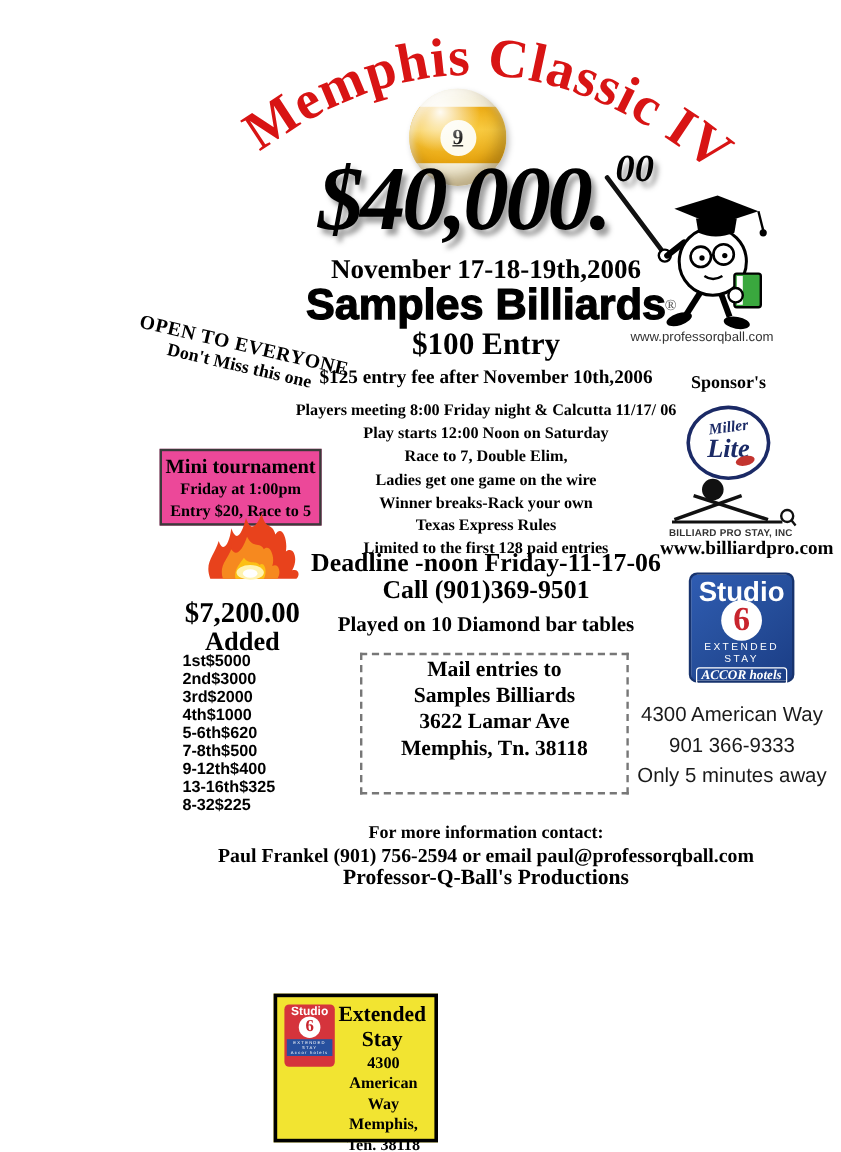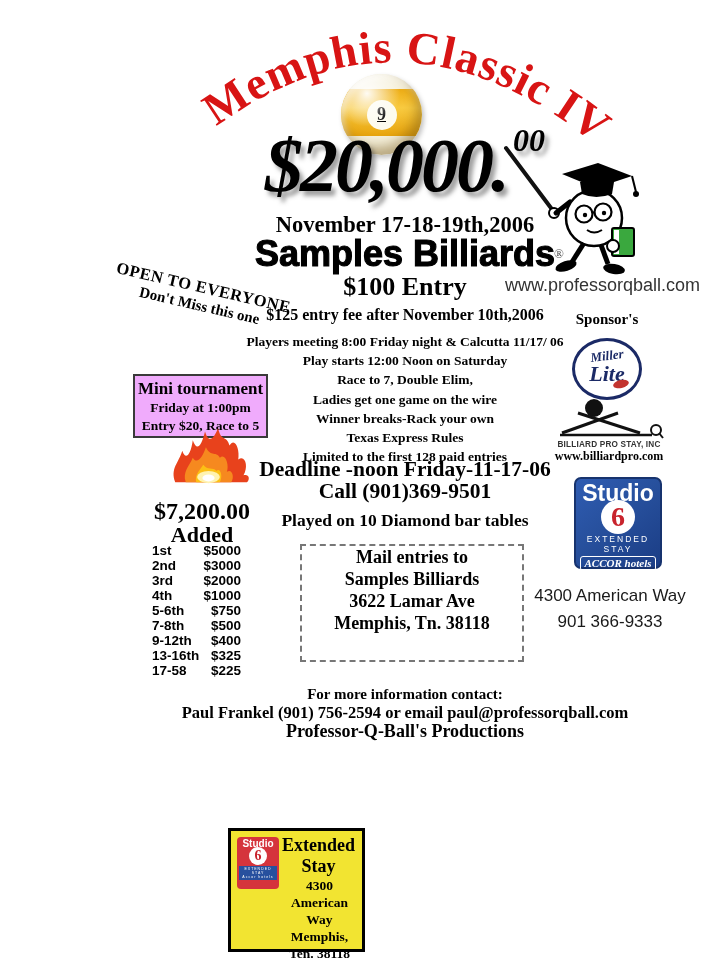--- a/index.html
+++ b/index.html
@@ -27,25 +27,25 @@
       background:radial-gradient(circle at 32% 24%,rgba(255,255,255,.95) 0%,rgba(255,255,255,0) 40%);
       box-shadow:inset -5px -8px 12px rgba(110,80,15,.45),inset 3px 4px 6px rgba(255,255,255,.65);}
 
   
   .open-banner{transform:rotate(13deg);transform-origin:left top;text-align:center;}
   .open-banner .l1{font:bold 16.5px "Liberation Serif",serif;letter-spacing:.5px;}
   .open-banner .l2{font:bold 15px "Liberation Serif",serif;}
 
   .rule-line{font:bold 13.5px "Liberation Serif",serif;line-height:19.2px;}
 
-  .minibox{border:2px solid #3a3a3a;background:#f0abfc;text-align:center;}
+  .minibox{border:2px solid #3a3a3a;background:#ec4899;text-align:center;}
   .minibox .t{font:bold 17px "Liberation Serif",serif;margin-top:3px;}
   .minibox .l{font:bold 13.5px "Liberation Serif",serif;line-height:17.5px;}
 
-  .payout-row{display:flex;justify-content:space-between;
+  .payout-row{display:flex;
               font:bold 13.5px "Liberation Sans",sans-serif;line-height:15px;}
 
   .mailbox{border:2px dashed #777;text-align:center;}
   .mailbox .l1{font:bold 18px "Liberation Serif",serif;margin-top:6px;}
   .mailbox .l{font:bold 18px "Liberation Serif",serif;line-height:22px;}
 
   .hotel-line{font:17px "Liberation Sans",sans-serif;line-height:25.5px;color:#1a1a1a;text-align:center;}
 
   
   .miller-oval{position:relative;width:100%;height:100%;background:#fff;border:3px solid #1b2a66;
@@ -94,21 +94,21 @@
 
   <div class="abs ball" style="left:341px;top:74px;width:81px;height:81px">
     <div class="stripe"></div>
     <div class="numc">
       <span>9</span>
     </div>
     <div class="gloss"></div>
   </div>
 
   <div class="abs c prize" style="left:105px;top:124px;width:600px">
-    <span>$20,000.</span><span class="cents">00</span>
+    <span>$40,000.</span><span class="cents">00</span>
   </div>
 
   <div class="abs c sb" style="left:105px;top:212px;width:600px;font-size:22.5px">November 17-18-19th,2006</div>
   <div class="abs c heavy" style="left:105px;top:233px;width:600px;font-size:36px">Samples Billiards</div>
   <div class="abs c sb" style="left:105px;top:272px;width:600px;font-size:26px">$100 Entry</div>
   <div class="abs c sb" style="left:105px;top:306px;width:600px;font-size:16px">$125 entry fee after November 10th,2006</div>
 
   <div class="abs open-banner" style="left:118px;top:258px;width:180px">
     <div class="l1">OPEN TO EVERYONE</div>
     <div class="l2">Don't Miss this one</div>
@@ -156,36 +156,36 @@
       <div class="payout-row">
         <span>3rd</span>
         <span>$2000</span>
       </div>
       <div class="payout-row">
         <span>4th</span>
         <span>$1000</span>
       </div>
       <div class="payout-row">
         <span>5-6th</span>
-        <span>$750</span>
+        <span>$620</span>
       </div>
       <div class="payout-row">
         <span>7-8th</span>
         <span>$500</span>
       </div>
       <div class="payout-row">
         <span>9-12th</span>
         <span>$400</span>
       </div>
       <div class="payout-row">
         <span>13-16th</span>
         <span>$325</span>
       </div>
       <div class="payout-row">
-        <span>17-58</span>
+        <span>8-32</span>
         <span>$225</span>
       </div>
     </div>
 
   <div class="abs c sb" style="left:105px;top:510px;width:600px;font-size:17.5px">Played on 10 Diamond bar tables</div>
 
   <div class="abs mailbox" style="left:300px;top:544px;width:220px;height:114px">
     <div class="l">Mail entries to</div>
     <div class="l">Samples Billiards</div>
     <div class="l">3622 Lamar Ave</div>
@@ -209,55 +209,56 @@
     <path d="M91,90 Q98,95 106,90" fill="none" stroke="#000" stroke-width="2"></path>
     <rect x="116" y="88" width="22" height="28" rx="2" fill="#3aa83e" stroke="#000" stroke-width="2"></rect>
     <rect x="118" y="90" width="5" height="24" fill="#fff"></rect>
     <circle cx="117" cy="106" r="6" fill="#fff" stroke="#000" stroke-width="2"></circle>
     <line x1="88" y1="103" x2="76" y2="122" stroke="#000" stroke-width="5"></line>
     <line x1="105" y1="105" x2="112" y2="124" stroke="#000" stroke-width="5"></line>
     <ellipse cx="70" cy="126" rx="11" ry="5" fill="#000" transform="rotate(-18 70 126)"></ellipse>
     <ellipse cx="118" cy="129" rx="11" ry="5" fill="#000" transform="rotate(10 118 129)"></ellipse>
     <text x="58" y="118" font-size="13" fill="#555">®</text>
   </svg>
-  <div class="abs c sans" style="left:505px;top:275px;width:160px;font-size:18px;color:#333">www.professorqball.com</div>
+  <div class="abs c sans" style="left:505px;top:275px;width:160px;font-size:11px;color:#333">www.professorqball.com</div>
 
   <div class="abs c sb" style="left:547px;top:311px;width:120px;font-size:15px">Sponsor's</div>
 
   <div class="abs" style="left:572px;top:338px;width:70px;height:62px">
     <div class="miller-oval">
       <div class="miller-word">Miller</div>
       <div class="miller-lite">Lite</div>
       <div class="miller-dot"></div>
     </div>
   </div>
 
   <svg class="abs" style="left:556px;top:398px" width="108" height="42" viewBox="0 0 108 42" xmlns="http://www.w3.org/2000/svg">
     <circle cx="38" cy="10" r="9" fill="#111"></circle>
     <line x1="6" y1="35" x2="62" y2="15" stroke="#111" stroke-width="3"></line>
     <line x1="22" y1="15" x2="84" y2="35" stroke="#111" stroke-width="3"></line>
     <line x1="4" y1="37" x2="96" y2="37" stroke="#111" stroke-width="2.5"></line>
     <circle cx="100" cy="32" r="5" fill="none" stroke="#111" stroke-width="2"></circle>
     <line x1="103" y1="35" x2="107" y2="40" stroke="#111" stroke-width="2"></line>
   </svg>
   <div class="abs c sans" style="left:550px;top:440px;width:118px;font-size:8.2px;font-weight:bold;color:#333;letter-spacing:.2px">BILLIARD PRO STAY, INC</div>
-  <div class="abs c sb" style="left:550px;top:449px;width:118px;font-size:12px">www.billiardpro.com</div>
+  <div class="abs c sb" style="left:550px;top:449px;width:118px;font-size:16px">www.billiardpro.com</div>
 
   <div class="abs studio6" style="left:574px;top:477px;width:88px;height:92px">
     <div class="name">Studio</div>
     <div class="circ">
       <span>6</span>
     </div>
     <div class="tag">EXTENDED STAY</div>
     <div class="brand">ACCOR hotels</div>
   </div>
 
   <div class="abs" style="left:518px;top:583px;width:184px">
       <div class="hotel-line">4300 American Way</div>
       <div class="hotel-line">901 366-9333</div>
+      <div class="hotel-line">Only 5 minutes away</div>
     </div>
 
   <div class="abs c sb" style="left:105px;top:686px;width:600px;font-size:15px">For more information contact:</div>
   <div class="abs c sb" style="left:105px;top:703px;width:600px;font-size:16.5px">Paul Frankel (901) 756-2594 or email paul@professorqball.com</div>
   <div class="abs c sb" style="left:105px;top:721px;width:600px;font-size:18px">Professor-Q-Ball's Productions</div>
 
   <div class="abs adbox" style="left:228px;top:828px;width:137px;height:124px">
     <div class="mini-logo">
       <div class="name">Studio</div>
       <div class="circ">

